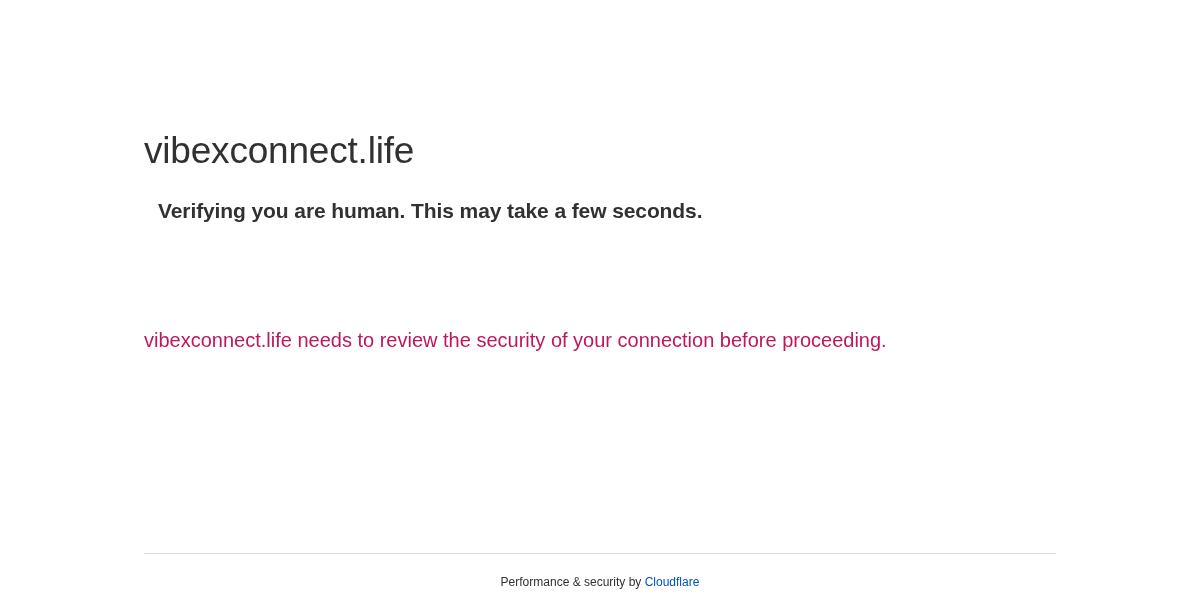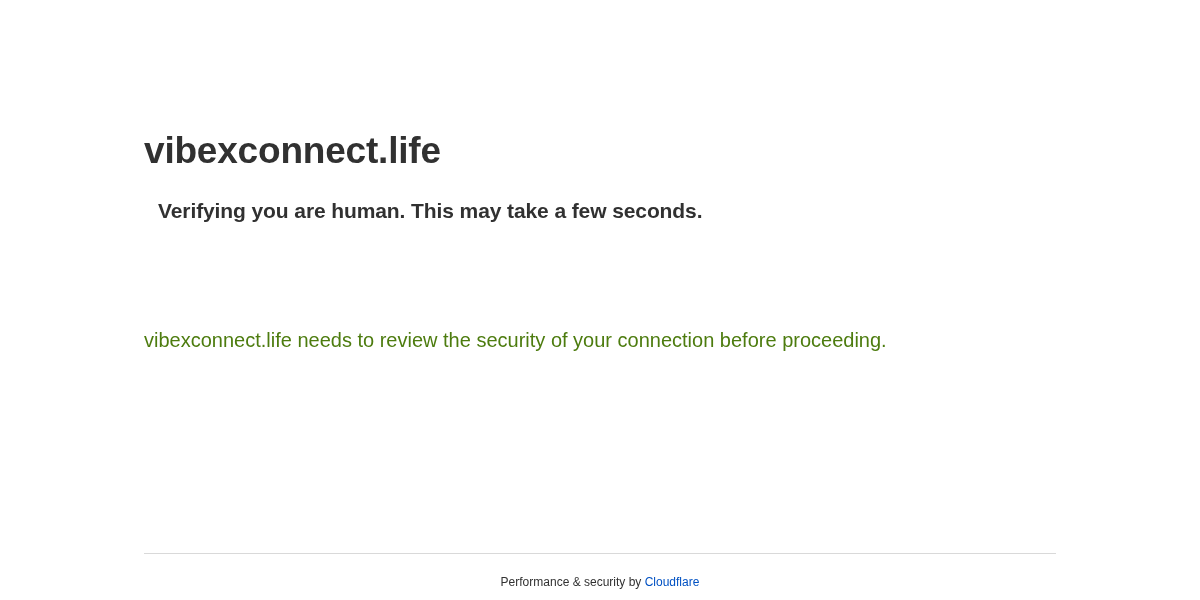--- a/index.html
+++ b/index.html
@@ -37,21 +37,21 @@
     position: absolute;
     left: 0;
     top: 128px;
     width: 912px;
   }
 
   .site-title {
     margin: 0;
     font-size: 37px;
     line-height: 46px;
-    font-weight: 700;
+    font-weight: 400;
     letter-spacing: -0.2px;
     color: #313131;
     white-space: nowrap;
   }
 
   .verify-subtitle {
     margin: 14px;
     padding-top: 8px;
     font-size: 21px;
     line-height: 30px;
@@ -76,21 +76,21 @@
     left: 0;
     top: 322px;
     width: 800px;
   }
 
   .body-paragraph {
     margin: 0;
     font-size: 20px;
     line-height: 36px;
     font-weight: 400;
-    color: #4d7c0f;
+    color: #be185d;
   }
 
   
   .footer {
     position: absolute;
     left: 0;
     top: 553px;
     width: 912px;
     border-top: 1px solid #d9d9d9;
     padding-top: 14px;

